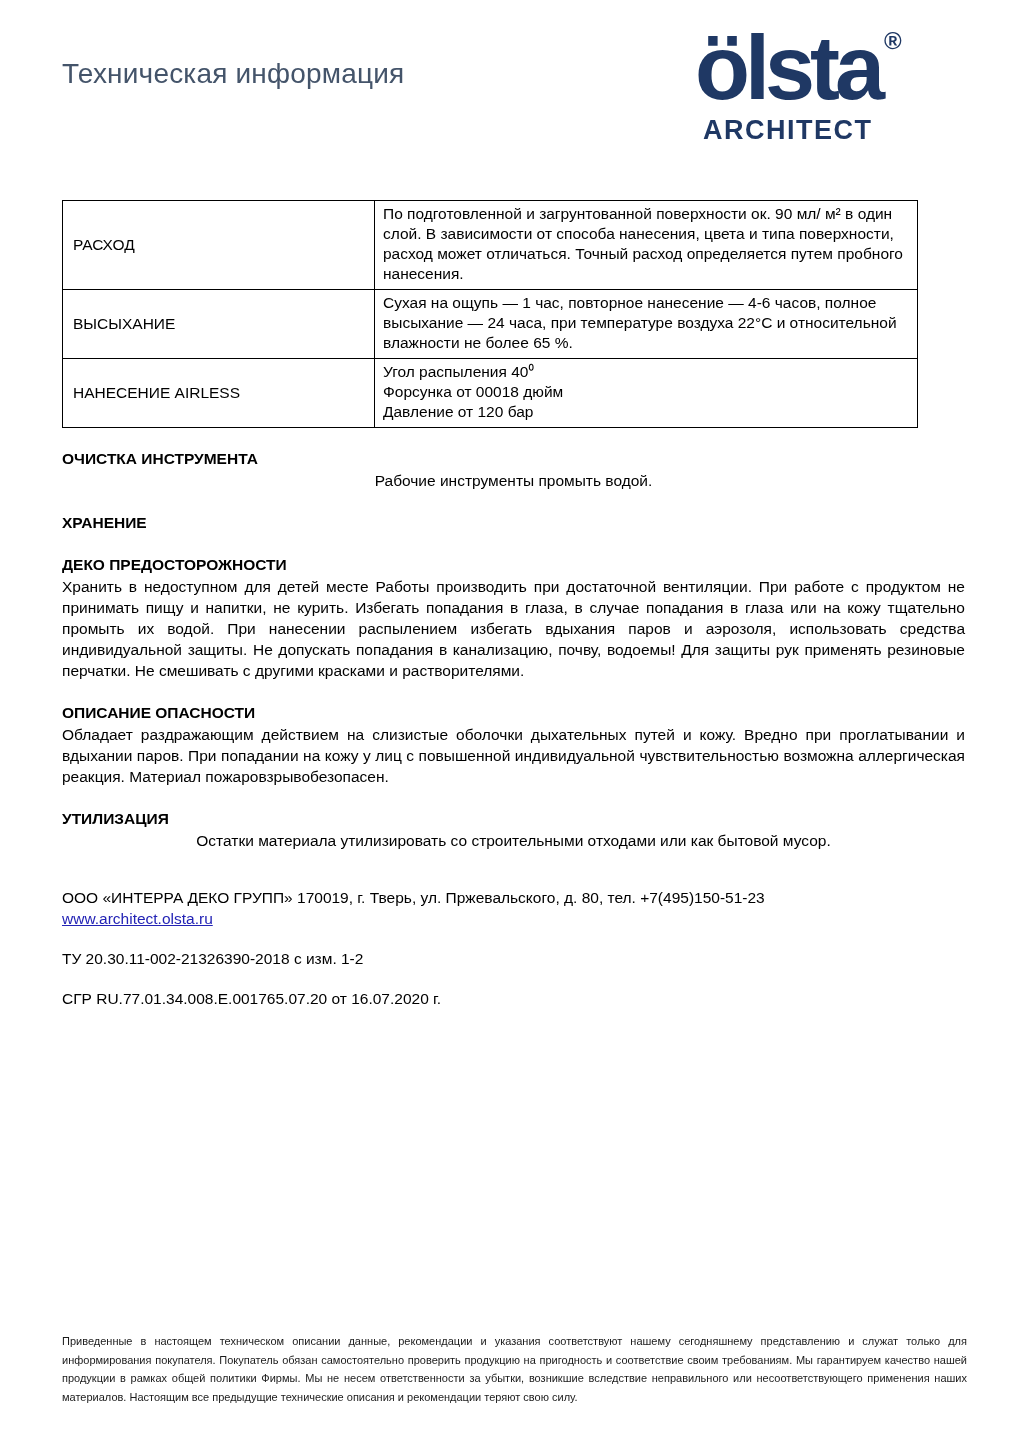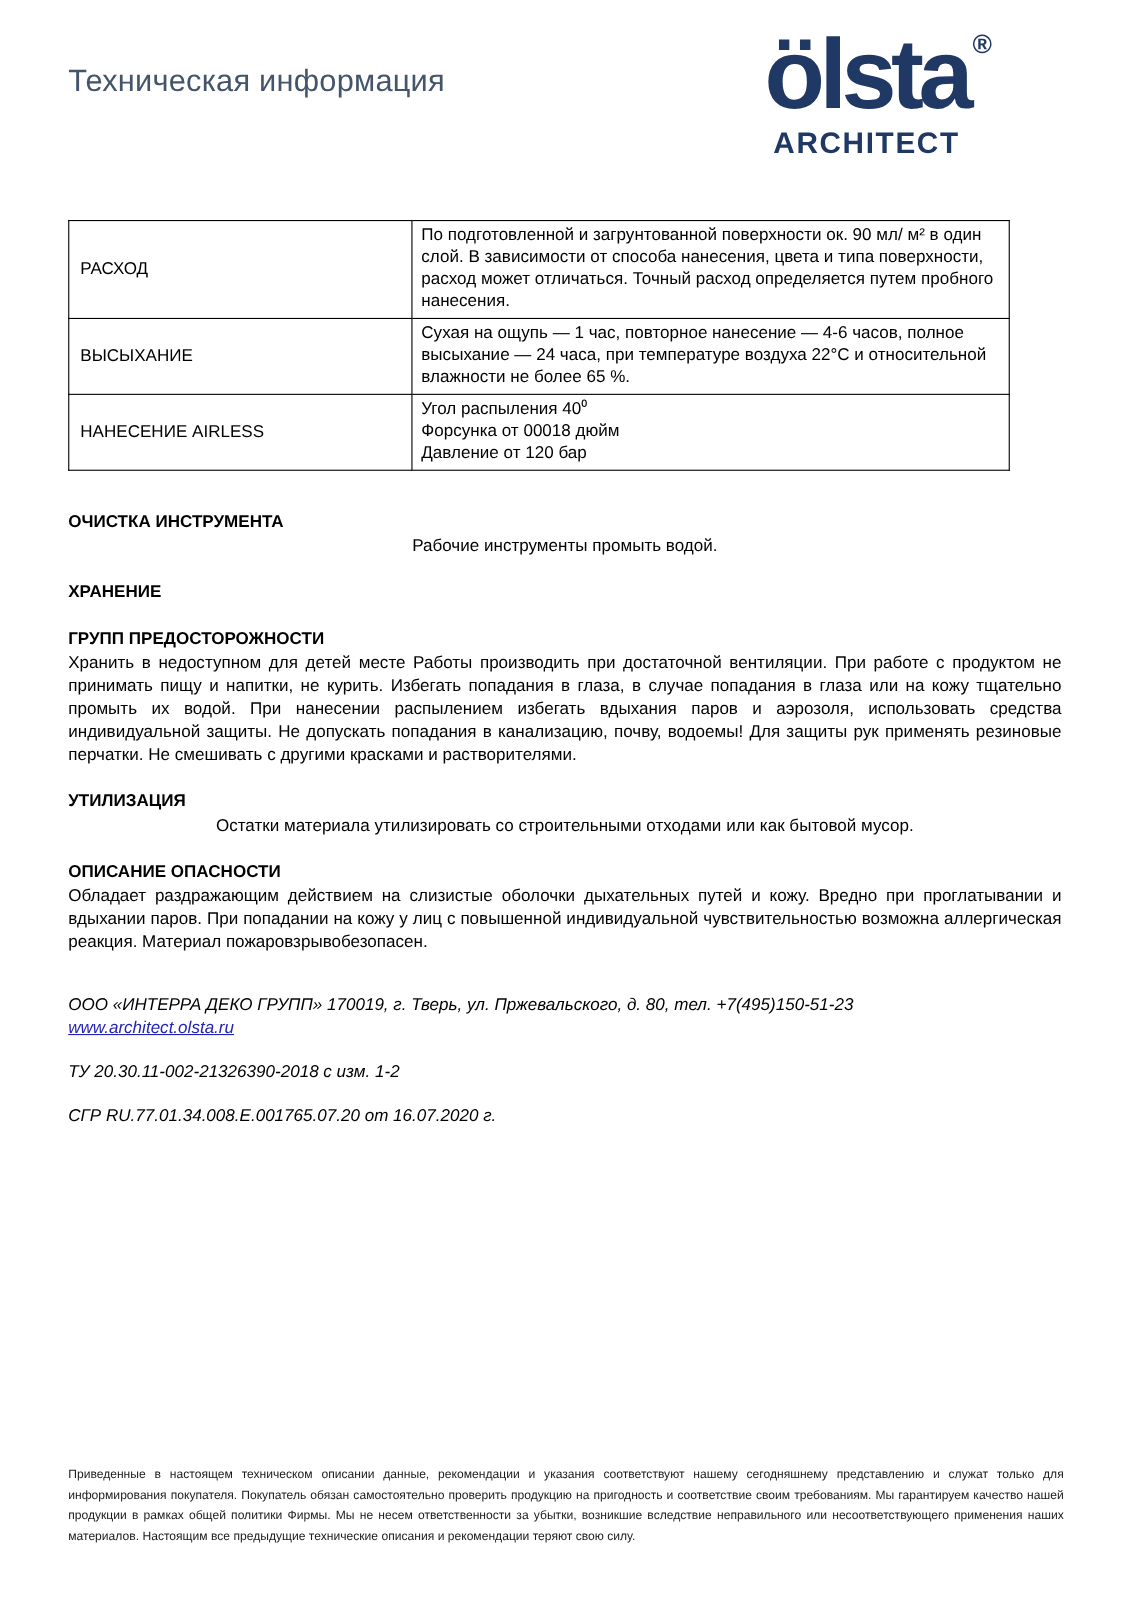--- a/index.html
+++ b/index.html
@@ -71,37 +71,37 @@
     width:297px;
     padding:4px 4px 4px 10px;
     vertical-align:middle;
   }
   .td-value{
     padding:3px 10px 5px 8px;
     line-height:20px;
     vertical-align:top;
   }
   
-  .sections{margin-top:36px;}
+  .sections{margin-top:20px;}
   .section{margin-bottom:21px;}
   .section-heading{
     font-size:15.5px;
     font-weight:bold;
     margin:0 0 1px 0;
     line-height:21px;
   }
   .section-body{
     font-size:15.5px;
     line-height:21px;
     margin:0;
     text-align:justify;
   }
   .section-body.single{text-align:center;}
   
-  .contacts{margin-top:36px;font-size:15.5px;line-height:21px;font-style:italic;}
+  .contacts{margin-top:36px;font-size:15.5px;line-height:21px;}
   .company-line{margin:0;}
   .website-link{
     color:#2323b5;
     text-decoration:underline;
     cursor:pointer;
   }
   .tu-line{margin:19px 0 0 0;}
   .sgr-line{margin:19px 0 0 0;}
   
   .footer{
@@ -156,32 +156,32 @@
       <h3 class="section-heading">ОЧИСТКА ИНСТРУМЕНТА</h3>
       <p class="section-body single">Рабочие инструменты промыть водой.</p>
     </div>
 
     <div class="section">
       <h3 class="section-heading">ХРАНЕНИЕ</h3>
     </div>
 
 
     <div class="section">
-      <h3 class="section-heading">ГРУПП ПРЕДОСТОРОЖНОСТИ</h3>
+      <h3 class="section-heading">ДЕКО ПРЕДОСТОРОЖНОСТИ</h3>
       <p class="section-body">Хранить в недоступном для детей месте Работы производить при достаточной вентиляции. При работе с продуктом не принимать пищу и напитки, не курить. Избегать попадания в глаза, в случае попадания в глаза или на кожу тщательно промыть их водой. При нанесении распылением избегать вдыхания паров и аэрозоля, использовать средства индивидуальной защиты. Не допускать попадания в канализацию, почву, водоемы! Для защиты рук применять резиновые перчатки. Не смешивать с другими красками и растворителями.</p>
+    </div>
+
+    <div class="section">
+      <h3 class="section-heading">ОПИСАНИЕ ОПАСНОСТИ</h3>
+      <p class="section-body">Обладает раздражающим действием на слизистые оболочки дыхательных путей и кожу. Вредно при проглатывании и вдыхании паров. При попадании на кожу у лиц с повышенной индивидуальной чувствительностью возможна аллергическая реакция. Материал пожаровзрывобезопасен.</p>
     </div>
 
     <div class="section">
       <h3 class="section-heading">УТИЛИЗАЦИЯ</h3>
       <p class="section-body single">Остатки материала утилизировать со строительными отходами или как бытовой мусор.</p>
-    </div>
-
-    <div class="section">
-      <h3 class="section-heading">ОПИСАНИЕ ОПАСНОСТИ</h3>
-      <p class="section-body">Обладает раздражающим действием на слизистые оболочки дыхательных путей и кожу. Вредно при проглатывании и вдыхании паров. При попадании на кожу у лиц с повышенной индивидуальной чувствительностью возможна аллергическая реакция. Материал пожаровзрывобезопасен.</p>
     </div>
 
   </div>
 
   <div class="contacts">
     <p class="company-line">ООО «ИНТЕРРА ДЕКО ГРУПП» 170019, г. Тверь, ул. Пржевальского, д. 80, тел. +7(495)150-51-23</p>
     <a class="website-link">www.architect.olsta.ru</a>
     <p class="tu-line">ТУ 20.30.11-002-21326390-2018 с изм. 1-2</p>
     <p class="sgr-line">СГР RU.77.01.34.008.Е.001765.07.20 от 16.07.2020 г.</p>
   </div>

